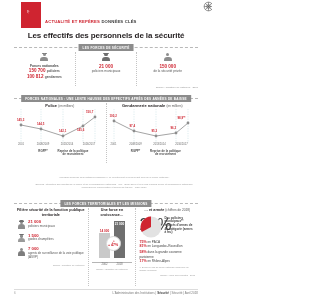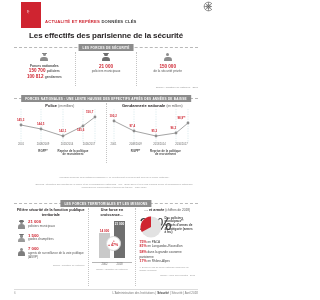--- a/index.html
+++ b/index.html
@@ -169,21 +169,21 @@
 
 <div class="page">
 
   <div class="red-tab">
     <span class="glyph">F</span>
   </div>
   <div class="kicker">
     <span class="k1">ACTUALITÉ ET REPÈRES</span>
     <span class="k2">DONNÉES CLÉS</span>
   </div>
-  <div class="title">Les effectifs des parisienne de la sécurité</div>
+  <div class="title">Les effectifs des personnels de la sécurité</div>
 
   <div class="band" style="top:44px;">
     <div class="rule"></div>
     <div class="chip">LES FORCES DE SÉCURITÉ</div>
   </div>
 
   <div class="cards">
 
     <div class="card">
       <div class="bust">

